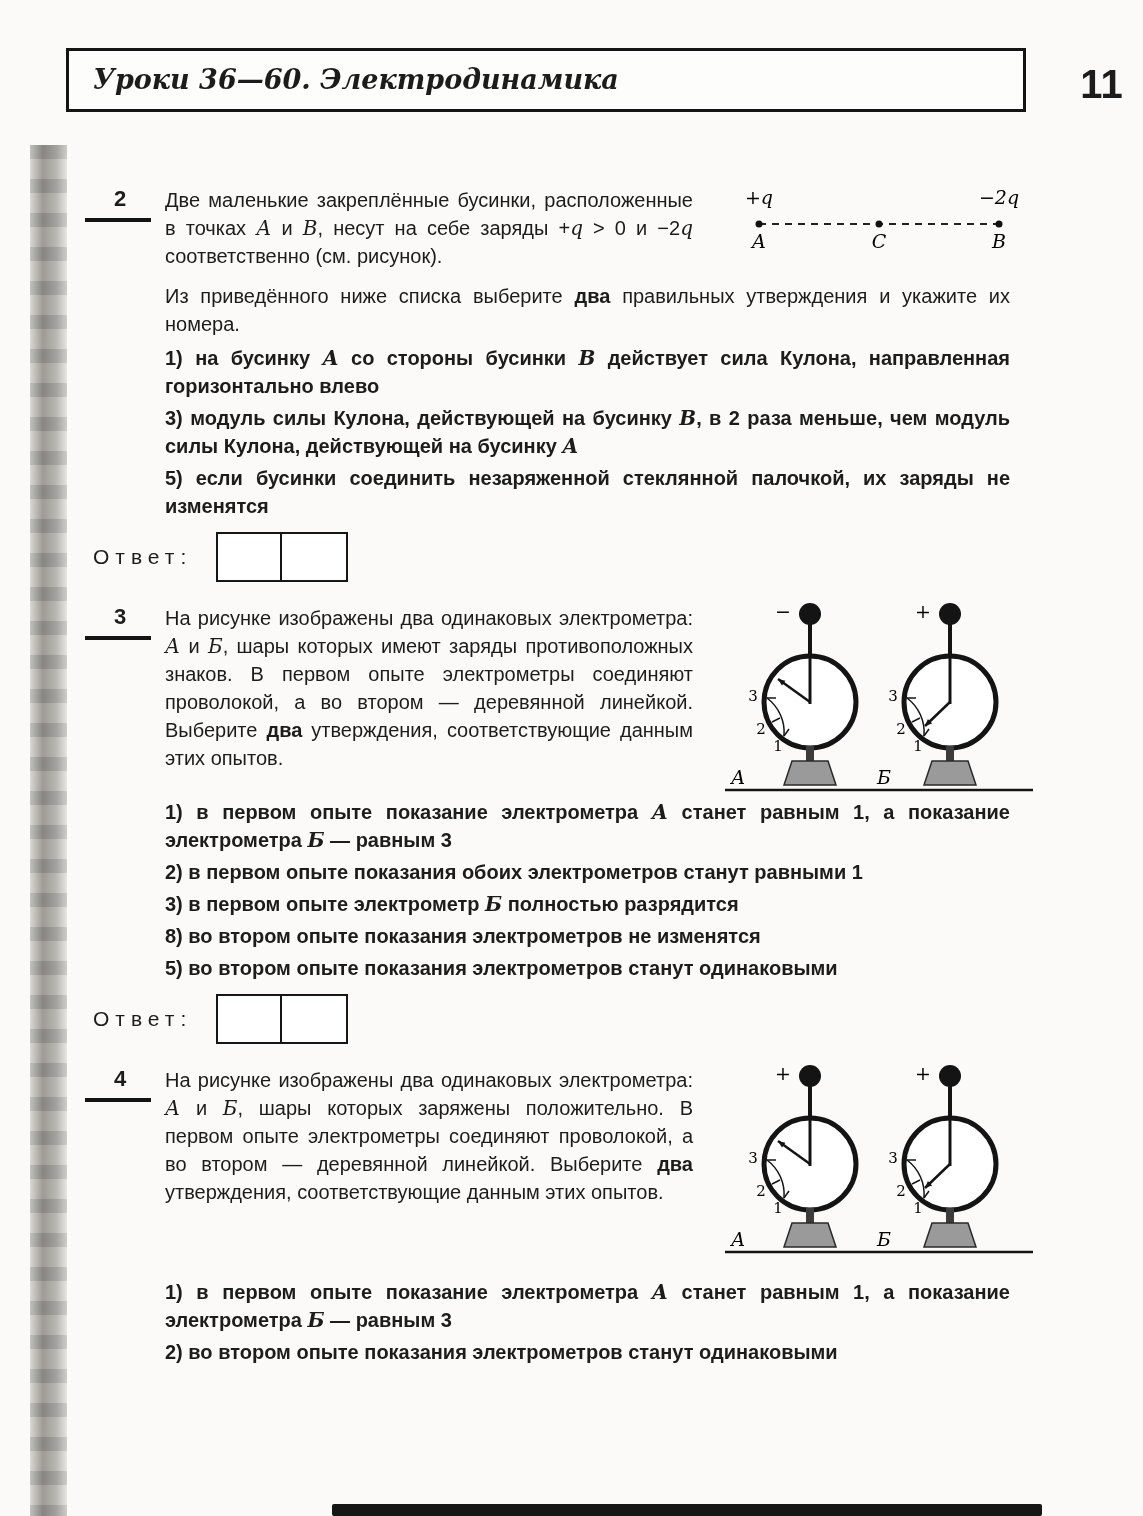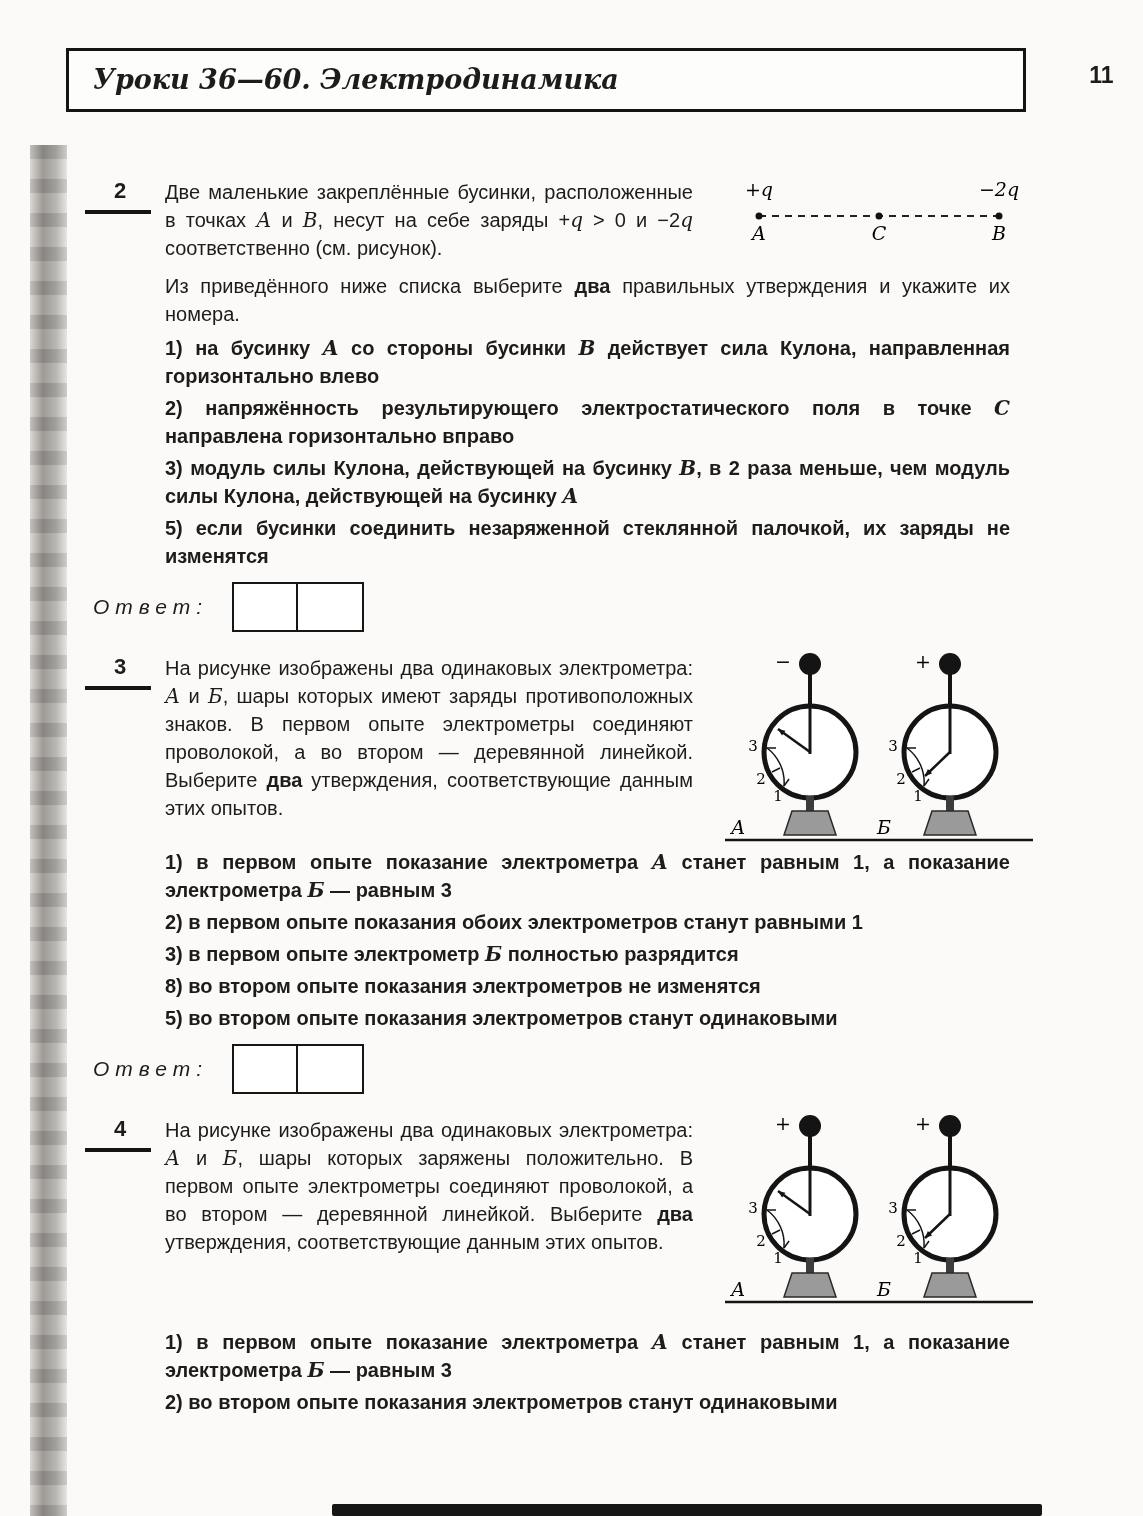--- a/index.html
+++ b/index.html
@@ -10,40 +10,40 @@
     background:
       repeating-linear-gradient(180deg, rgba(0,0,0,0.10) 0 14px, rgba(255,255,255,0.06) 14px 34px),
       linear-gradient(90deg,#d8d6d2 0%,#98948f 35%,#b4b2ae 70%,#e6e4e0 100%);}
   .bottom-bar{position:absolute;left:332px;top:1504px;width:710px;height:12px;background:#161616;border-radius:2px;}
   
   .header-box{position:absolute;left:66px;top:48px;width:960px;height:64px;border:3px solid #141414;
               box-sizing:border-box;background:#fdfdfc;}
   .header-title{font-family:"DejaVu Serif",serif;font-style:italic;font-weight:bold;font-size:27px;
                 line-height:58px;padding-left:24px;white-space:nowrap;}
   .page-number{position:absolute;left:1060px;top:62px;width:83px;text-align:center;
-               font-weight:bold;font-size:23px;}
+               font-weight:bold;font-size:40px;}
   
   .content{position:absolute;left:85px;top:178px;width:950px;}
   .task{position:relative;margin-bottom:22px;}
   .task-num{position:absolute;left:10px;top:0;width:50px;text-align:center;font-size:22px;font-weight:bold;}
   .task-rule{position:absolute;left:0;top:32px;width:66px;height:4px;background:#141414;}
   .task-body{margin-left:80px;width:845px;font-size:20px;line-height:28px;text-align:justify;}
-  .para{margin:0 0 6px 0;}
+  .para{margin:8px 0 6px 0;}
   .option{margin:0 0 4px 0;font-weight:bold;}
   .intro-narrow{width:528px;}
   .t2-intro{min-height:88px;}
   .t3-intro{min-height:188px;}
   .t4-intro{min-height:206px;}
   .seg-b{font-weight:bold;}
   .seg-i{font-style:italic;font-family:"DejaVu Serif",serif;}
   .fig{position:absolute;}
   .fig-charges{right:2px;top:2px;}
   .fig-electro{right:0;top:-6px;}
   
-  .answer-row{display:flex;align-items:center;margin:12px 0 4px -72px;font-style:italic;}
+  .answer-row{display:flex;align-items:center;margin:12px 0 4px -72px;}
   .answer-label{font-size:21px;letter-spacing:6px;}
   .answer-cells{display:flex;margin-left:24px;}
   .answer-cell{width:66px;height:50px;border:2.5px solid #161616;box-sizing:border-box;background:#fff;}
   .answer-cell + .answer-cell{border-left:none;}
   
   .figsvg text{font-family:"DejaVu Serif",serif;}
   .charge-label{font-style:italic;font-size:19px;text-anchor:middle;}
   .point-label{font-style:italic;font-size:19px;text-anchor:middle;}
   .dash-line{stroke:#222;stroke-width:2;stroke-dasharray:7 6;}
   .pt{fill:#111;}
@@ -90,21 +90,20 @@
         <circle class="pt" cx="266" cy="36" r="3.5"></circle>
         <text class="point-label" x="26" y="60">А</text>
         <text class="point-label" x="146" y="60">С</text>
         <text class="point-label" x="266" y="60">В</text>
       </svg>
 
       <div class="task-body">
         <p class="para intro-narrow t2-intro"><span class="">Две маленькие закреплённые бусинки, расположенные в точках </span><span class="seg-i">А</span><span class=""> и </span><span class="seg-i">В</span><span class="">, несут на себе заряды +</span><span class="seg-i">q</span><span class=""> &gt; 0 и −2</span><span class="seg-i">q</span><span class=""> соответственно (см. рисунок).</span></p>
         <p class="para"><span class="">Из приведённого ниже списка выберите </span><span class="seg-b ">два</span><span class=""> правильных утверждения и укажите их номера.</span></p>
         <p class="para option"><span class="">1) на бусинку </span><span class="seg-i">А</span><span class=""> со стороны бусинки </span><span class="seg-i">В</span><span class=""> действует сила Кулона, направленная горизонтально влево</span></p>
-        <p class="para option"><span class="">2) напряжённость результирующего электростатического поля в точке </span><span class="seg-i">С</span><span class=""> направлена горизонтально вправо</span></p>
         <p class="para option"><span class="">3) модуль силы Кулона, действующей на бусинку </span><span class="seg-i">В</span><span class="">, в 2 раза меньше, чем модуль силы Кулона, действующей на бусинку </span><span class="seg-i">А</span></p>
         <p class="para option"><span class="">5) если бусинки соединить незаряженной стеклянной палочкой, их заряды не изменятся</span></p>
         <div class="answer-row">
           <span class="answer-label">Ответ:</span>
           <span class="answer-cells">
             <span class="answer-cell"></span>
             <span class="answer-cell"></span>
           </span>
         </div>
       </div>

